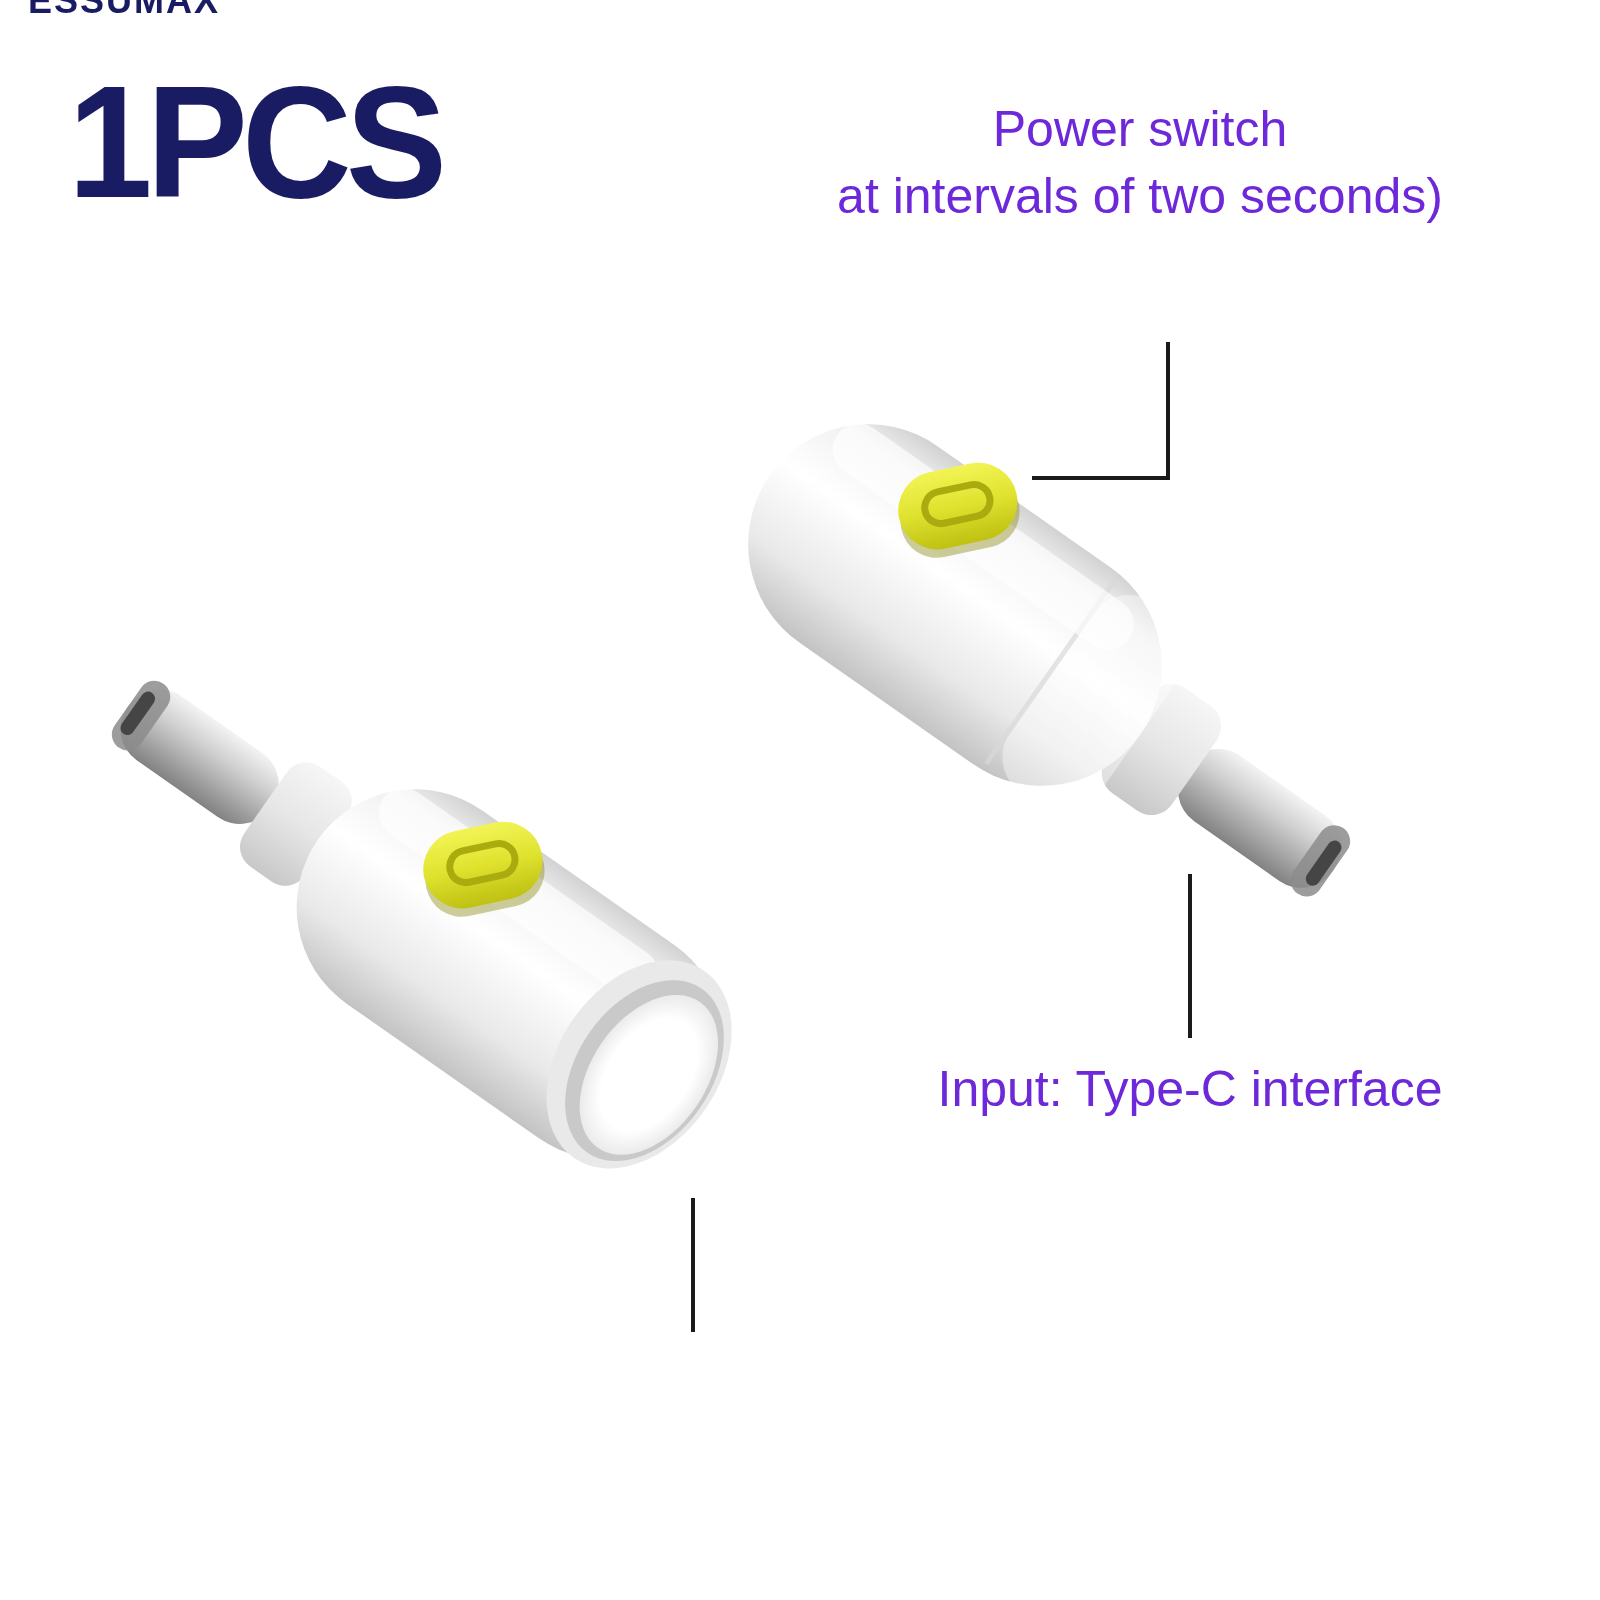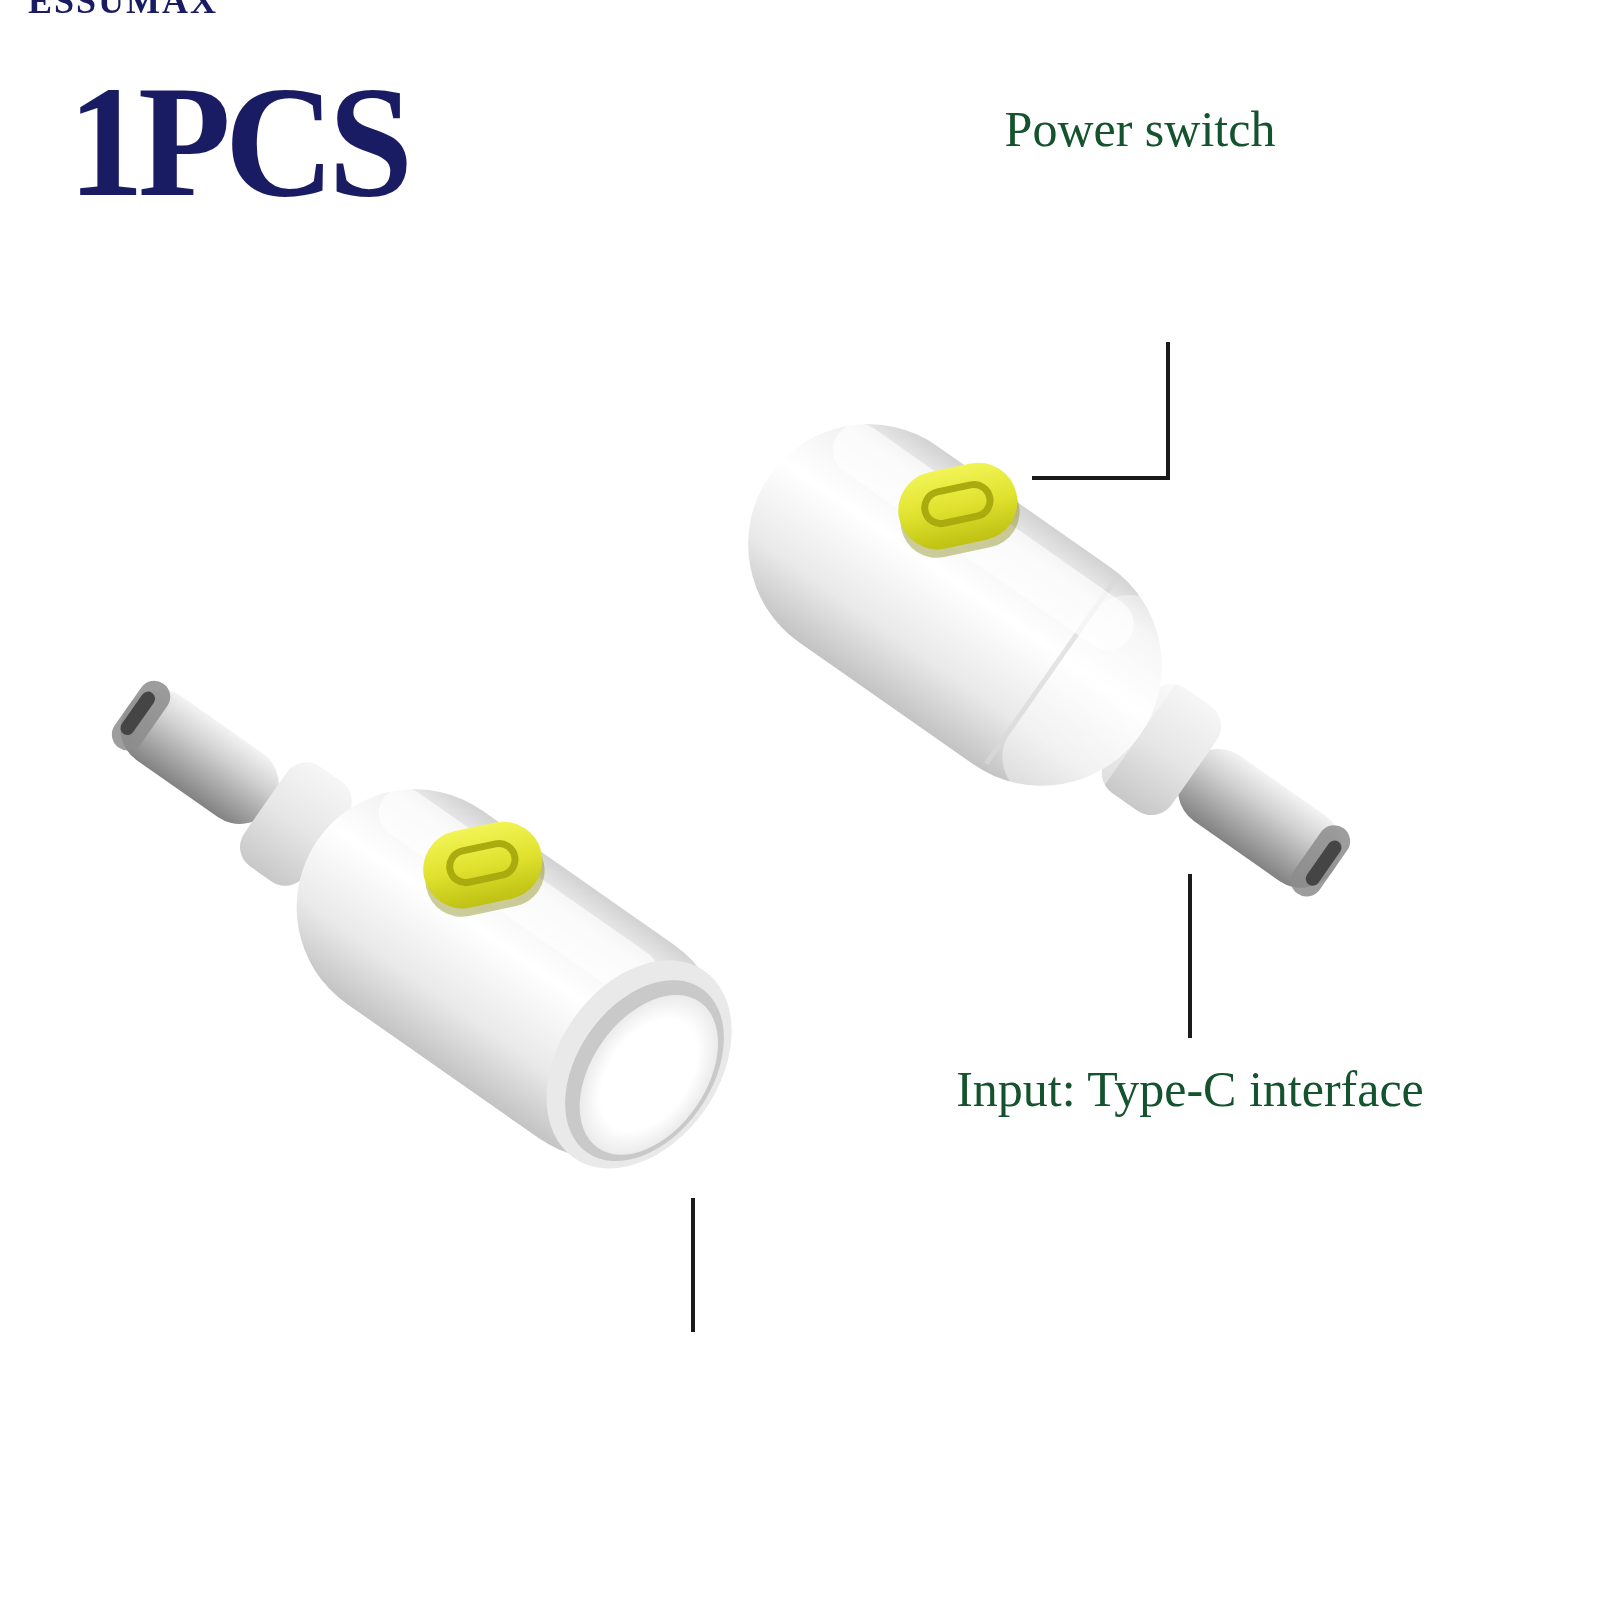--- a/index.html
+++ b/index.html
@@ -7,21 +7,20 @@
     padding: 0;
     background: #ffffff;
     font-family: "Liberation Sans", sans-serif;
   }
   .canvas {
     position: relative;
     width: 1516px;
     height: 1600px;
     background: #ffffff;
     overflow: hidden;
-    font-family: Liberation Serif, serif;
   }
   .watermark {
     position: absolute;
     left: 28px;
     top: -20px;
     font-size: 36px;
     font-weight: bold;
     letter-spacing: 2px;
     color: #1a1c63;
   }
@@ -31,21 +30,21 @@
     top: 50px;
     font-size: 152px;
     font-weight: bold;
     letter-spacing: -6px;
     color: #1a1c63;
     transform: scaleY(1.05);
     transform-origin: left top;
   }
   .ann {
     position: absolute;
-    color: #14532d;
+    color: #6d28d9;
     font-size: 50px;
     line-height: 67px;
     text-align: center;
   }
   .ann-power {
     left: 820px;
     top: 96px;
     width: 640px;
   }
   .ann-input {
@@ -156,18 +155,19 @@
     <path d="M 1190 874 L 1190 1038" fill="none" stroke="#1a1a1a" stroke-width="4"></path>
     <path d="M 693 1198 L 693 1332" fill="none" stroke="#1a1a1a" stroke-width="4"></path>
   </svg>
 
   <div class="watermark">ESSUMAX</div>
 
   <div class="qty">1PCS</div>
 
   <div class="ann ann-power">
     <div>Power switch</div>
+    <div>at intervals of two seconds)</div>
   </div>
 
   <div class="ann ann-input">Input: Type-C interface</div>
 
 
 </div>
 
 </body></html>

